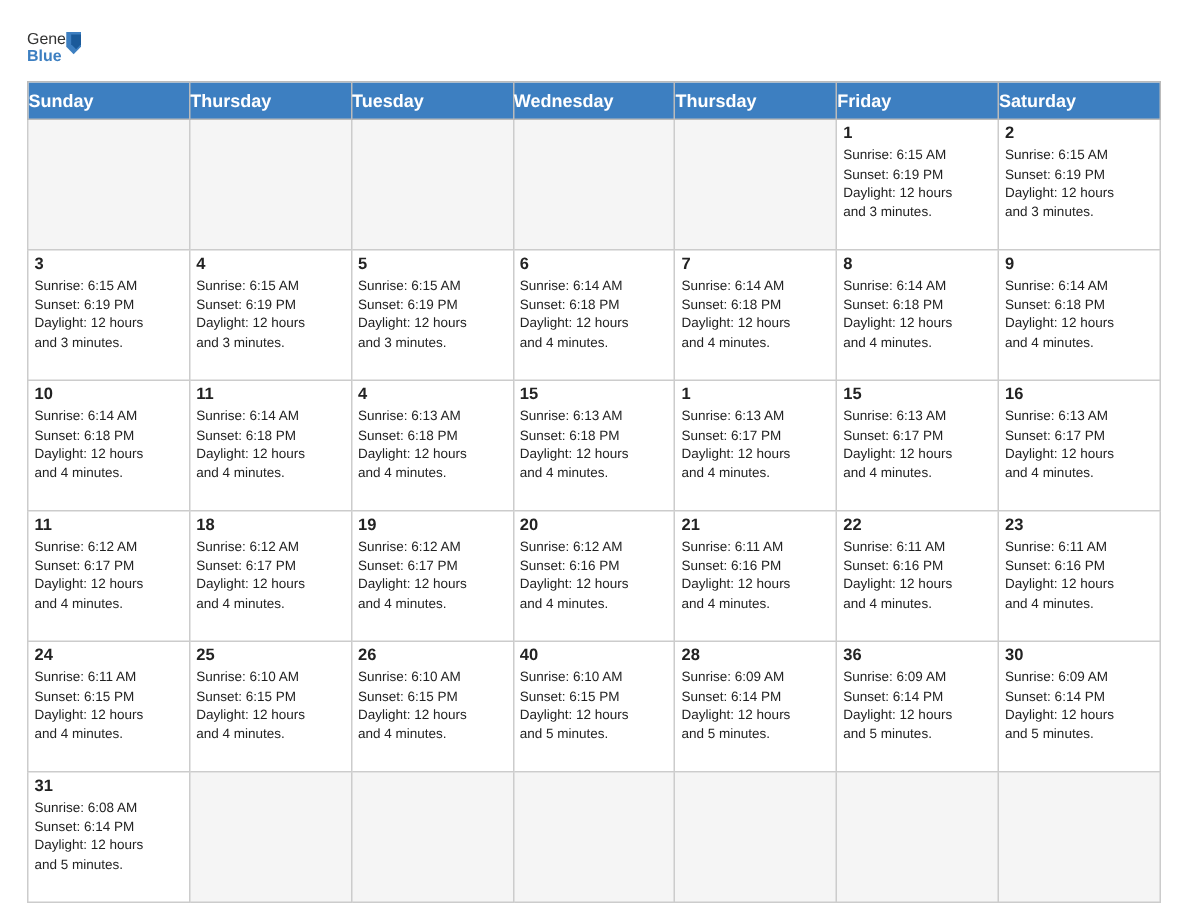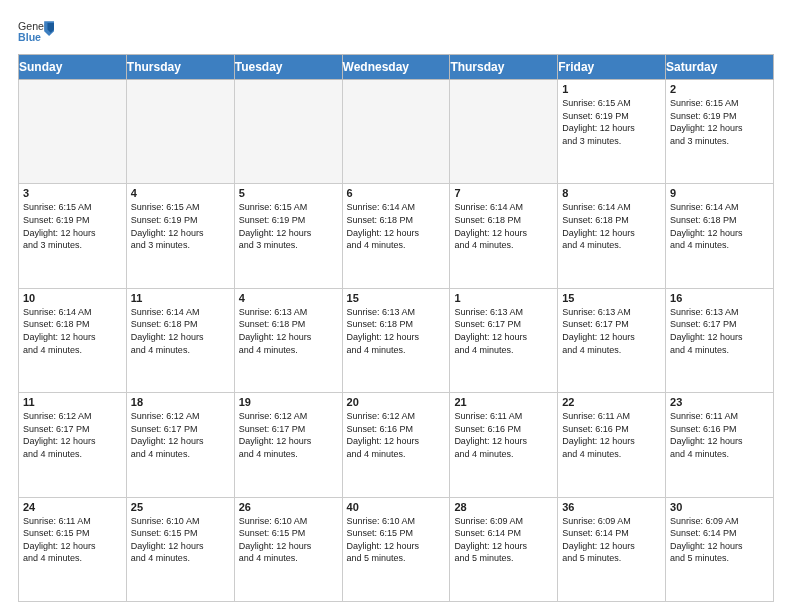--- a/index.html
+++ b/index.html
@@ -338,15 +338,30 @@
 and 5 minutes.</div>
           </td>
           <td>
             <span class="day-num">30</span>
             <div class="day-info" style="white-space: pre-line;">Sunrise: 6:09 AM
 Sunset: 6:14 PM
 Daylight: 12 hours
 and 5 minutes.</div>
           </td>
         </tr>
+        <tr class="last-row">
+          <td>
+            <span class="day-num">31</span>
+            <div class="day-info" style="white-space: pre-line;">Sunrise: 6:08 AM
+Sunset: 6:14 PM
+Daylight: 12 hours
+and 5 minutes.</div>
+          </td>
+          <td class="empty"></td>
+          <td class="empty"></td>
+          <td class="empty"></td>
+          <td class="empty"></td>
+          <td class="empty"></td>
+          <td class="empty"></td>
+        </tr>
       </tbody>
   </table>
 </div>
 
 </body></html>

